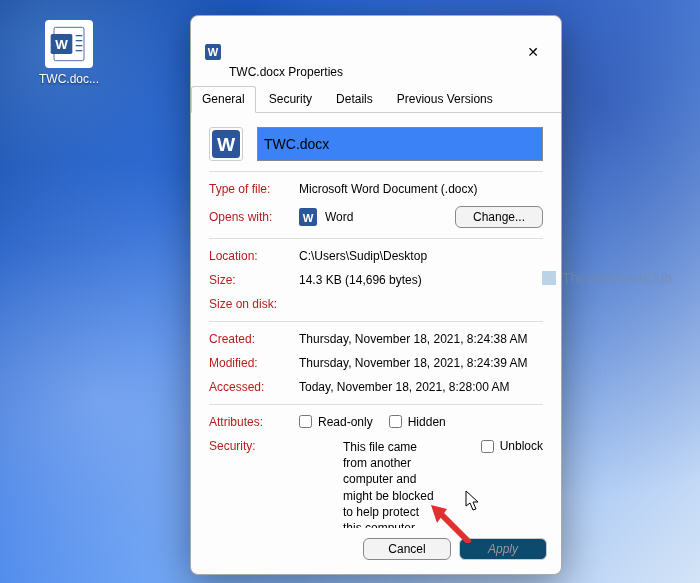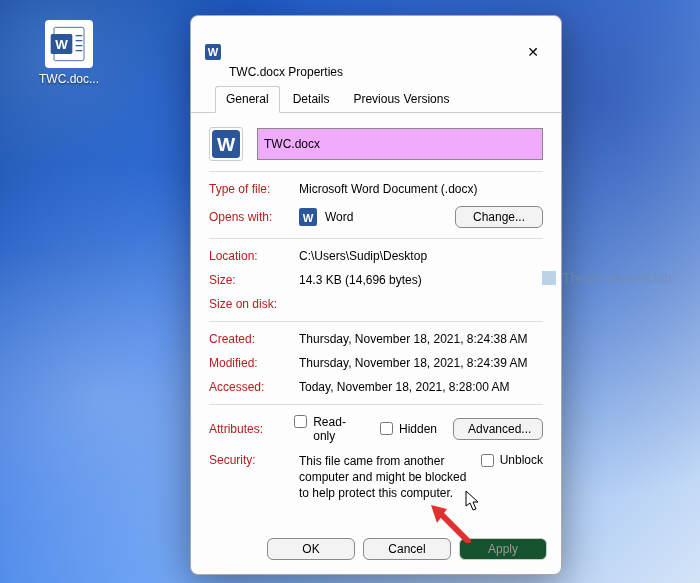--- a/index.html
+++ b/index.html
@@ -21,37 +21,37 @@
     .dialog {
       position: absolute; left: 190px; top: 15px; width: 372px; height: 560px;
       background: #fdfdfd; border: 1px solid #aaa; border-radius: 8px;
       box-shadow: 0 10px 40px rgba(0,0,0,0.4);
       display: flex; flex-direction: column;
     }
     .titlebar { display:flex; align-items:center; padding: 8px 10px 6px 14px; }
     .titlebar .ticon { width:16px; height:16px; margin-right:8px; }
     .titlebar .title { flex:1; font-size:12px;margin-top:41px; }
     .titlebar .close { width:36px; height:28px; display:flex; align-items:center; justify-content:center; font-size:14px; cursor:pointer; border-radius:4px; }
-    .tabs { display:flex; border-bottom:1px solid #ccc; padding: 0 24px; gap:2px; }
+    .tabs { display:flex; border-bottom:1px solid #ccc; padding: 0 0; gap:2px; }
     .tab { padding: 5px 10px 6px; font-size:12px; cursor:pointer; position:relative; top:1px; border:1px solid transparent; }
     .tab.active { background:#fdfdfd; border:1px solid #ccc; border-bottom:1px solid #fdfdfd; border-radius:3px 3px 0 0; }
     .content { padding: 14px 18px 8px; flex:1; overflow:hidden; }
     .row { display:flex; align-items:center; margin-bottom:10px; }
     .row .key { width: 90px; color:#b91c1c; }
     .row .val { flex:1; color:#000; }
     .sep { border:none; border-top:1px solid #ddd; margin: 6px 0 10px; }
-    .filename-input { flex:1; border:1px solid #888; padding:8px 6px; font-size:12px; background:#f0abfc; }
+    .filename-input { flex:1; border:1px solid #888; padding:8px 6px; font-size:14px; background:#3b82f6; }
     .word-small { width:18px; height:18px; margin-right:8px; vertical-align:middle; }
     .btn { border:1px solid #888; background:#f3f3f3; padding:3px 14px; font-size:12px; cursor:pointer; border-radius:6px; }
     .btn.wide{ min-width:88px; }
-    .btn.disabled{ color:#999; border-color:#ccc; cursor:default; background:#14532d; }
+    .btn.disabled{ color:#999; border-color:#ccc; cursor:default; background:#0c4a6e;font-style:italic; }
     .chk { display:inline-flex; gap:6px; margin-right:16px; }
     .chk input { width:13px; height:13px; }
     .footer { display:flex; justify-content:flex-end; gap:8px; padding:10px 14px 14px; }
-    .security-row { display:flex; align-items:flex-start; }
+    .security-row { display:flex; align-items:flex-start;gap:44px; }
     .security-row .val { font-size:12px; line-height:1.35; max-width:170px; }
     .unblock { display:inline-flex; align-items:center; gap:6px; margin-left:auto; }
     .arrow { position:absolute; left:423px; top:503px; pointer-events:none; }
     .watermark { position:absolute; right:28px; top:270px; color:rgba(120,140,160,0.55); font-size:14px; display:flex; align-items:center; gap:6px; }
     .watermark .sq{ width:14px; height:14px; background:rgba(120,170,210,0.5); }
     .attr-row .right { margin-left:auto; }
     .big-icon { width:34px; height:34px; margin-right:14px; background:#fff; border:1px solid #ccc; border-radius:3px; display:flex; align-items:center; justify-content:center; }
     .cursor { position:absolute; left:465px; top:490px; width:16px; height:22px; pointer-events:none; }
   </style>
 </head>
@@ -79,20 +79,21 @@
     <svg class="ticon" viewBox="0 0 16 16">
         <rect width="16" height="16" rx="2" fill="#2b579a"></rect>
         <text x="8" y="12" font-size="11" fill="#fff" text-anchor="middle" font-weight="bold">W</text>
       </svg>
     <div class="title">TWC.docx Properties</div>
     <div class="close">✕</div>
   </div>
 
   <div class="tabs">
     <div class="tab active">General</div>
+    <div class="tab">Security</div>
     <div class="tab">Details</div>
     <div class="tab">Previous Versions</div>
   </div>
 
   <div class="content">
     <div class="row">
       <div class="big-icon">
         <svg width="28" height="28" viewBox="0 0 16 16">
             <rect width="16" height="16" rx="2" fill="#2b579a"></rect>
             <text x="8" y="12" font-size="11" fill="#fff" text-anchor="middle" font-weight="bold">W</text>
@@ -145,34 +146,32 @@
     <div class="row attr-row">
       <div class="key">Attributes:</div>
       <label class="chk">
           <input type="checkbox" style="">
           <span>Read-only</span>
         </label>
       <label class="chk">
           <input type="checkbox" style="">
           <span>Hidden</span>
         </label>
-      <button class="btn wide right">Advanced...</button>
     </div>
     <div class="row security-row" style="margin-top:8px;">
       <div class="key">Security:</div>
       <div class="val">This file came from another computer and might be blocked to help protect this computer.</div>
       <label class="unblock">
           <input type="checkbox" style="">
           <span>Unblock</span>
         </label>
     </div>
   </div>
 
   <div class="footer">
-    <button class="btn wide">OK</button>
     <button class="btn wide">Cancel</button>
     <button class="btn wide disabled">Apply</button>
   </div>
 </div>
 
 <svg class="arrow" width="50" height="40" viewBox="0 0 50 40">
     <path d="M45 38 L15 8" stroke="#e03030" stroke-width="6" stroke-linecap="round"></path>
     <path d="M8 2 L24 6 L14 20 Z" fill="#e03030"></path>
   </svg>
 

